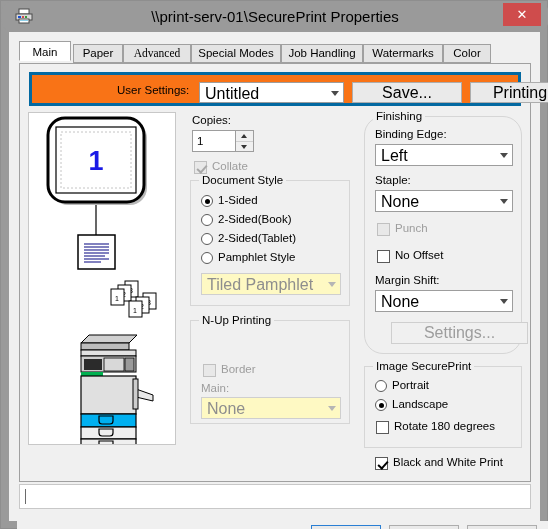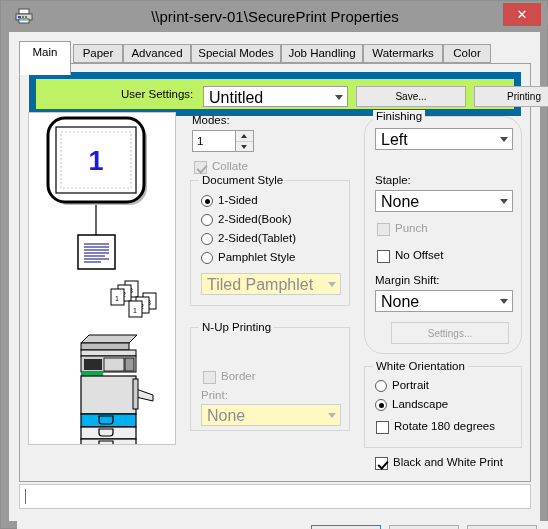--- a/index.html
+++ b/index.html
@@ -76,41 +76,41 @@
     box-sizing: border-box;
     font-size: 11.5px;
     line-height: 17px;
     text-align: center;
     color: #000;
     cursor: pointer;
     white-space: nowrap;
   }
   .tab.active {
     top: 0px;
-    height: 34px;
+    height: 20px;
     line-height: 21px;
     background: #ffffff;
     border: 1px solid #a0a0a0;
     border-bottom: 1px solid #ffffff;
     z-index: 5;
     font-weight: normal;
   }
   .tabpage {
     position: absolute; left: 10px; top: 31px;
     width: 512px; height: 419px;
     background: #f0f0f0;
     border: 1px solid #a0a0a0;
     box-sizing: border-box;
   }
   
   .settings-bar {
     position: absolute; left: 9px; top: 8px;
-    width: 492px; height: 44px;
-    background: #bef264;
-    border: 7px solid #0369a1;
+    width: 492px; height: 34px;
+    background: #f97316;
+    border: 3px solid #0369a1;
     box-sizing: border-box;
   }
   .us-label {
     position: absolute; left: 85px; top: 9px;
     font-size: 11.5px;
   }
   .combo {
     background: #ffffff;
     border: 1px solid #9d9d9d;
     box-sizing: border-box;
@@ -138,21 +138,21 @@
     background: #fef9c3;
     border: 1px solid #cfcfcf;
     color: #8e8e8e;
   }
   .combo.disabled .arrow { border-top-color: #b5b5b5; }
   .btn {
     position: absolute;
     background: #eaeaea;
     border: 1px solid #adadad;
     box-sizing: border-box;
-    font-size: 10px;
+    font-size: 16px;
     font-family: "Liberation Sans", sans-serif;
     color: #000;
     cursor: pointer;
     text-align: center;
     padding: 0;
   }
   .btn.disabled {
     color: #9d9d9d;
     background: #f0f0f0;
     border: 1px solid #cfcfcf;
@@ -324,21 +324,21 @@
     <button class="close-btn">
       <span class="x">✕</span>
     </button>
   </div>
 
   <div class="client">
 
     <div class="tabstrip">
       <div class="tab active" style="left:0px; width:52px;"><span>Main</span></div>
       <div class="tab" style="left:54px; width:50px;"><span>Paper</span></div>
-      <div class="tab" style="left:104px; width:68px;"><span>Advanced</span></div>
+      <div class="tab" style="left:104px; width:68px;font-family:Liberation Serif, serif;"><span>Advanced</span></div>
       <div class="tab" style="left:172px; width:90px;"><span>Special Modes</span></div>
       <div class="tab" style="left:344px; width:80px;"><span>Watermarks</span></div>
       <div class="tab" style="left:262px; width:82px;"><span>Job Handling</span></div>
       <div class="tab" style="left:424px; width:48px;"><span>Color</span></div>
     </div>
 
     <div class="tabpage">
 
       <div class="settings-bar">
         <span class="us-label">User Settings:</span>
@@ -419,21 +419,21 @@
             <path d="M70 316 h14 v4 q0 3 -3 3 h-8 q-3 0 -3 -3 z" fill="none" stroke="#000000" stroke-width="1.2"></path>
             <rect x="52" y="326" width="55" height="12" fill="#efefef" stroke="#000000" stroke-width="1.2"></rect>
             <path d="M70 328 h14 v4 q0 3 -3 3 h-8 q-3 0 -3 -3 z" fill="none" stroke="#000000" stroke-width="1.2"></path>
 
             <rect x="55" y="338" width="6" height="4" fill="#7a7a7a"></rect>
             <rect x="98" y="338" width="6" height="4" fill="#7a7a7a"></rect>
           </g>
         </svg>
       </div>
 
-      <span class="lbl" style="left:172px; top:50px;">Modes:</span>
+      <span class="lbl" style="left:172px; top:50px;">Copies:</span>
       <div class="spin" style="left:172px; top:66px; width:62px; height:22px;">
         <span class="sval">1</span>
         <span class="sbtns">
           <span class="sup"></span>
           <span class="sdn"></span>
         </span>
       </div>
       <div class="check checked disabled" style="left:174px; top:96px;">
         <span class="box"></span>
         <span class="ctext2">Collate</span>
@@ -456,37 +456,37 @@
         <div class="radio" style="left:10px; top:70px;">
           <span class="dot"></span>
           <span class="rtext">Pamphlet Style</span>
         </div>
         <div class="combo disabled" style="left:10px; top:92px; width:140px; height:22px;">
           <span class="ctext">Tiled Pamphlet</span>
           <span class="arrow"></span>
         </div>
       </div>
 
-      <div class="group" style="left:170px; top:256px; width:160px; height:104px;margin-top:7px;">
+      <div class="group" style="left:170px; top:256px; width:160px; height:104px;">
         <span class="legend">N-Up Printing</span>
         <div class="check disabled" style="left:12px; top:42px;">
           <span class="box"></span>
           <span class="ctext2">Border</span>
         </div>
-        <span class="lbl disabled" style="left:10px; top:61px;">Print:</span>
+        <span class="lbl disabled" style="left:10px; top:61px;">Main:</span>
         <div class="combo disabled" style="left:10px; top:76px; width:140px; height:22px;">
           <span class="ctext">None</span>
           <span class="arrow"></span>
         </div>
       </div>
 
       <div class="group" style="left:344px; top:52px; width:158px; height:238px;border-radius:19px;">
         <span class="legend">Finishing</span>
         <span class="lbl" style="left:10px; top:11px;">Binding Edge:</span>
-        <div class="combo" style="left:10px; top:11px; width:138px; height:22px;">
+        <div class="combo" style="left:10px; top:27px; width:138px; height:22px;">
           <span class="ctext">Left</span>
           <span class="arrow"></span>
         </div>
         <span class="lbl" style="left:10px; top:57px;">Staple:</span>
         <div class="combo" style="left:10px; top:73px; width:138px; height:22px;">
           <span class="ctext">None</span>
           <span class="arrow"></span>
         </div>
         <div class="check disabled" style="left:12px; top:105px;">
           <span class="box"></span>
@@ -494,25 +494,25 @@
         </div>
         <div class="check" style="left:12px; top:132px;">
           <span class="box"></span>
           <span class="ctext2">No Offset</span>
         </div>
         <span class="lbl" style="left:10px; top:157px;">Margin Shift:</span>
         <div class="combo" style="left:10px; top:173px; width:138px; height:22px;">
           <span class="ctext">None</span>
           <span class="arrow"></span>
         </div>
-        <button class="btn disabled" style="left:26px; top:205px; width:118px; height:22px;"><span>Settings...</span></button>
+        <button class="btn disabled" style="left:26px; top:205px; width:137px; height:22px;"><span>Settings...</span></button>
       </div>
 
       <div class="group" style="left:344px; top:302px; width:158px; height:82px;">
-        <span class="legend">White Orientation</span>
+        <span class="legend">Image SecurePrint</span>
         <div class="radio" style="left:10px; top:12px;">
           <span class="dot"></span>
           <span class="rtext">Portrait</span>
         </div>
         <div class="radio checked" style="left:10px; top:31px;">
           <span class="dot"></span>
           <span class="rtext">Landscape</span>
         </div>
         <div class="check" style="left:11px; top:53px;">
           <span class="box"></span>

